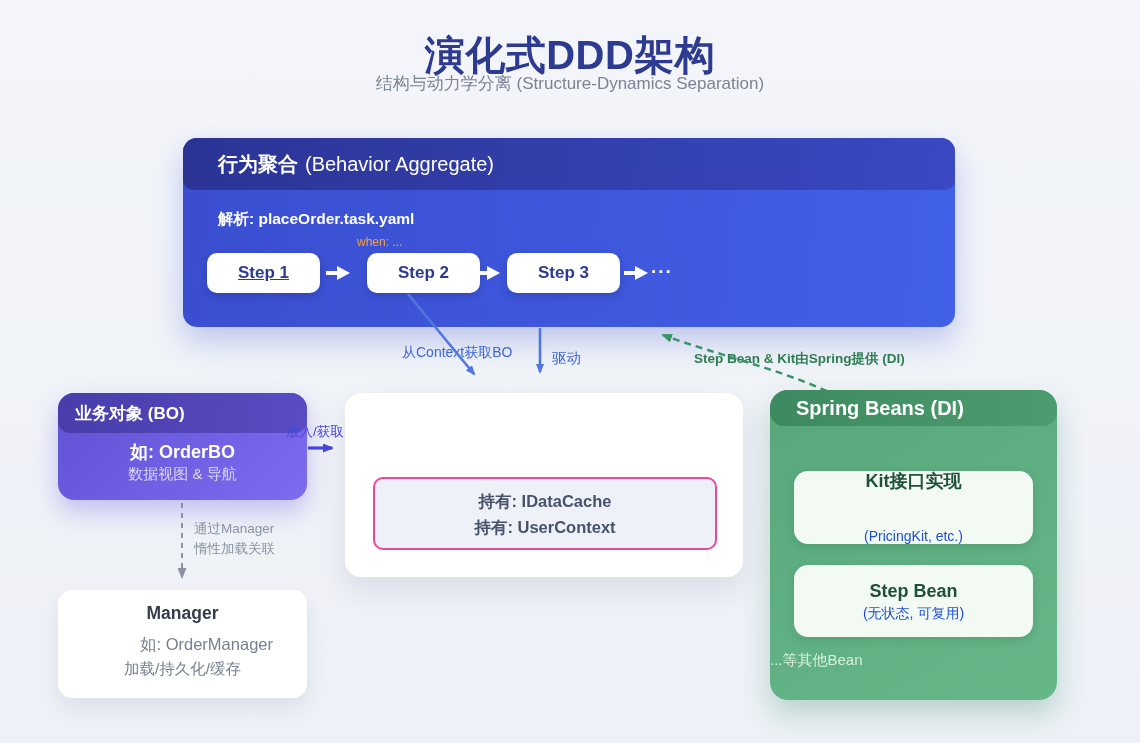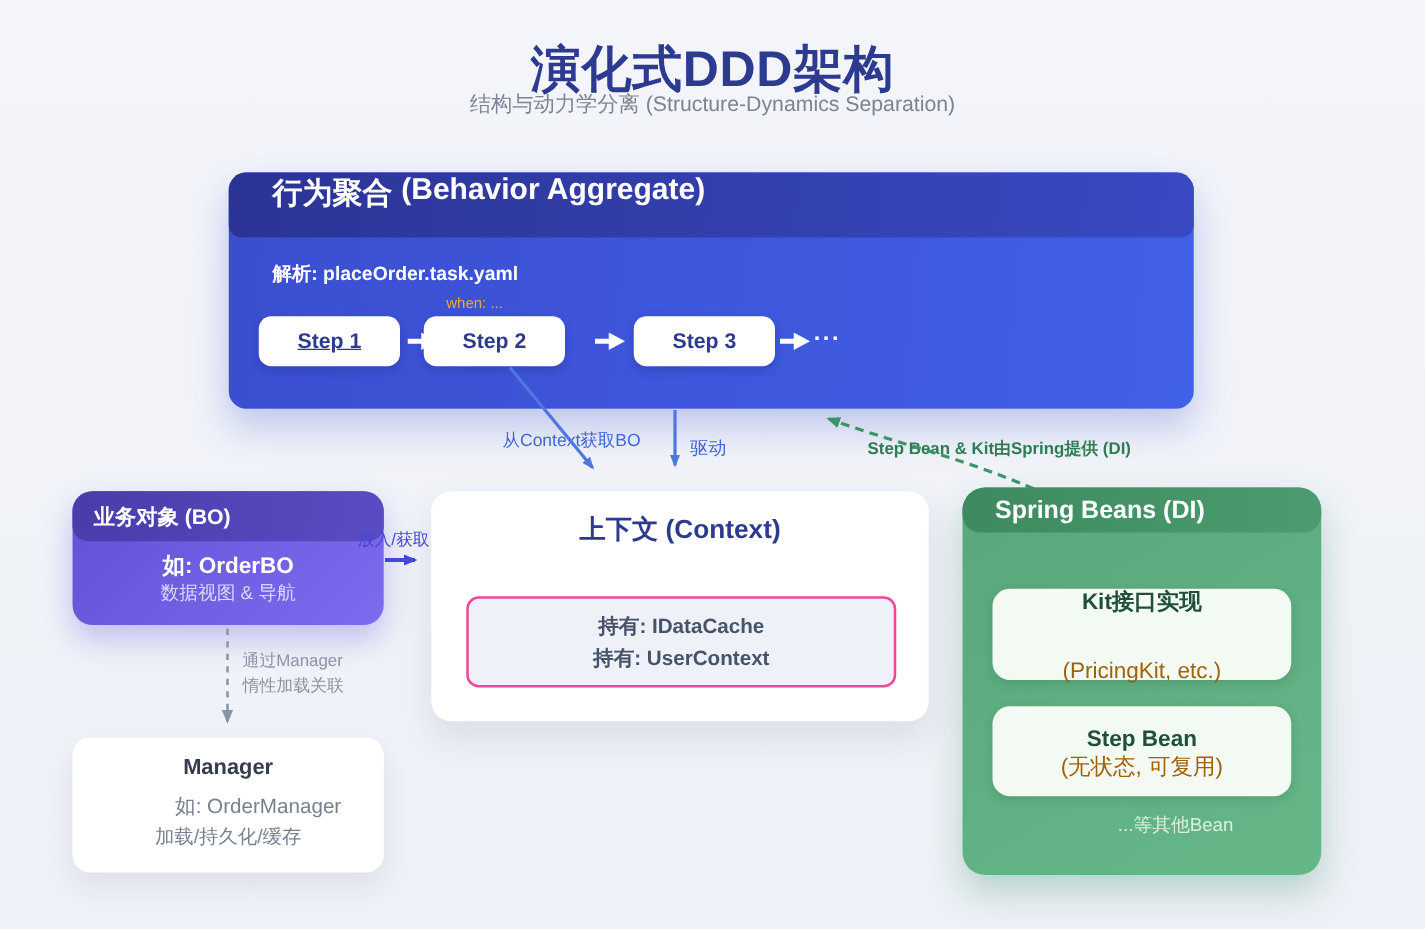--- a/index.html
+++ b/index.html
@@ -12,24 +12,24 @@
               font-size:40px;font-weight:700;color:#2c3a90;letter-spacing:.5px;}
   .page-subtitle{position:absolute;top:72px;left:0;width:100%;text-align:center;
                  font-size:17px;color:#7b8494;}
 
   
   .ba-box{position:absolute;left:183px;top:138px;width:772px;height:189px;border-radius:14px;
           background:linear-gradient(95deg,#3b4ed0 0%,#4160e8 100%);
           box-shadow:0 14px 30px rgba(59,78,208,.28);}
   .ba-header{position:absolute;left:0;top:0;right:0;height:52px;
              background:linear-gradient(95deg,#2b3495 0%,#3a49c2 100%);
-             border-radius:14px 14px 10px 10px;display:flex;padding-left:35px;
-             color:#ffffff;font-size:24px;}
+             border-radius:14px 14px 10px 10px;display:flex;align-items:center;padding-left:35px;
+             color:#ffffff;font-size:20px;}
   .ba-header .zh{font-weight:700;}
-  .ba-header .en{font-weight:700;margin-left:7px;}
+  .ba-header .en{font-weight:400;margin-left:7px;}
   .ba-parse{position:absolute;left:35px;top:71px;color:#ffffff;font-size:15.5px;font-weight:600;}
   .step{position:absolute;top:115px;width:113px;height:40px;background:#ffffff;border-radius:10px;
         display:flex;align-items:center;justify-content:center;font-size:17px;font-weight:700;
         color:#2c3a90;box-shadow:0 3px 8px rgba(20,30,90,.25);}
   .step-arrow{position:absolute;top:128px;width:24px;height:14px;}
   .when-label{position:absolute;left:174px;top:97px;width:113px;text-align:left;
               font-size:12px;font-weight:400;color:#f2a43e;}
   .steps-ellipsis{position:absolute;left:468px;top:118px;color:#ffffff;font-size:19px;
                   font-weight:700;letter-spacing:2px;}
 
@@ -63,25 +63,25 @@
           background:linear-gradient(150deg,#57a77b 0%,#66b788 100%);
           box-shadow:0 14px 28px rgba(60,140,100,.30);}
   .sp-header{position:absolute;left:0;top:0;right:0;height:36px;
              background:linear-gradient(95deg,#3e8a60 0%,#4c9c6f 100%);
              border-radius:18px 18px 14px 14px;display:flex;align-items:center;padding-left:26px;
              color:#ffffff;font-size:20px;font-weight:700;}
   .sp-card{position:absolute;left:24px;width:239px;background:#f3faf4;border-radius:14px;
            display:flex;flex-direction:column;align-items:center;justify-content:center;
            box-shadow:0 3px 8px rgba(20,60,40,.15);}
   .sp-card .t{color:#1f5038;font-size:18px;font-weight:700;line-height:24px;}
-  .sp-card .s{color:#a16207;font-size:18px;line-height:20px;}
+  .sp-card .s{color:#1d4ed8;font-size:14px;line-height:20px;}
   .sp-card1{top:81px;height:73px;gap:33px;}
   .sp-card2{top:175px;height:72px;}
-  .sp-footer{position:absolute;left:0;top:261px;width:100%;text-align:center;color:#d9f0de;
-             font-size:15px;padding-left:27px;}
+  .sp-footer{position:absolute;left:0;top:261px;width:100%;color:#d9f0de;
+             font-size:15px;}
 
   
   .mg-box{position:absolute;left:58px;top:590px;width:249px;height:108px;background:#ffffff;
           border-radius:14px;box-shadow:0 10px 22px rgba(30,40,90,.09);}
   .mg-title{position:absolute;left:0;top:13px;width:100%;text-align:center;color:#353c4e;
             font-size:17.5px;font-weight:700;}
   .mg-line1{position:absolute;left:0;top:44px;width:100%;text-align:center;color:#78818f;
             font-size:16.5px;padding-left:24px;}
   .mg-line2{position:absolute;left:0;top:69px;width:100%;text-align:center;color:#78818f;
             font-size:15.5px;}
@@ -107,21 +107,21 @@
   <div class="ba-box">
     <div class="ba-header">
       <span class="zh">行为聚合</span>
       <span class="en">(Behavior Aggregate)</span>
     </div>
     <div class="ba-parse">解析: placeOrder.task.yaml</div>
 
     <div class="when-label">when: ...</div>
 
     <div class="step" style="left:24px;text-decoration:underline;">Step 1</div>
-    <div class="step" style="left:156px;text-align:center;">Step 2</div>
+    <div class="step" style="left:184px;text-align:center;">Step 2</div>
     <div class="step" style="left:324px;">Step 3</div>
 
     <svg class="step-arrow" style="left:143px;" viewBox="0 0 24 14">
       <line x1="0" y1="7" x2="13" y2="7" stroke="#ffffff" stroke-width="4"></line>
         <polygon points="11,0 24,7 11,14" fill="#ffffff"></polygon>
     </svg>
     <svg class="step-arrow" style="left:293px;" viewBox="0 0 24 14">
       <line x1="0" y1="7" x2="13" y2="7" stroke="#ffffff" stroke-width="4"></line>
         <polygon points="11,0 24,7 11,14" fill="#ffffff"></polygon>
     </svg>
@@ -132,24 +132,20 @@
     <div class="steps-ellipsis">...</div>
   </div>
 
   <div class="bo-box">
     <div class="bo-header">业务对象 (BO)</div>
     <div class="bo-line1">如: OrderBO</div>
     <div class="bo-line2">数据视图 &amp; 导航</div>
   </div>
 
   <div class="ctx-box">
-    <div class="ctx-title">
-      <span>上下文</span>
-      <span>(Context)</span>
-    </div>
     <div class="ctx-card">
       <div>持有: IDataCache</div>
       <div>持有: UserContext</div>
     </div>
   </div>
 
   <div class="sp-box">
     <div class="sp-header">Spring Beans (DI)</div>
     <div class="sp-card sp-card1">
       <div class="t">Kit接口实现</div>

